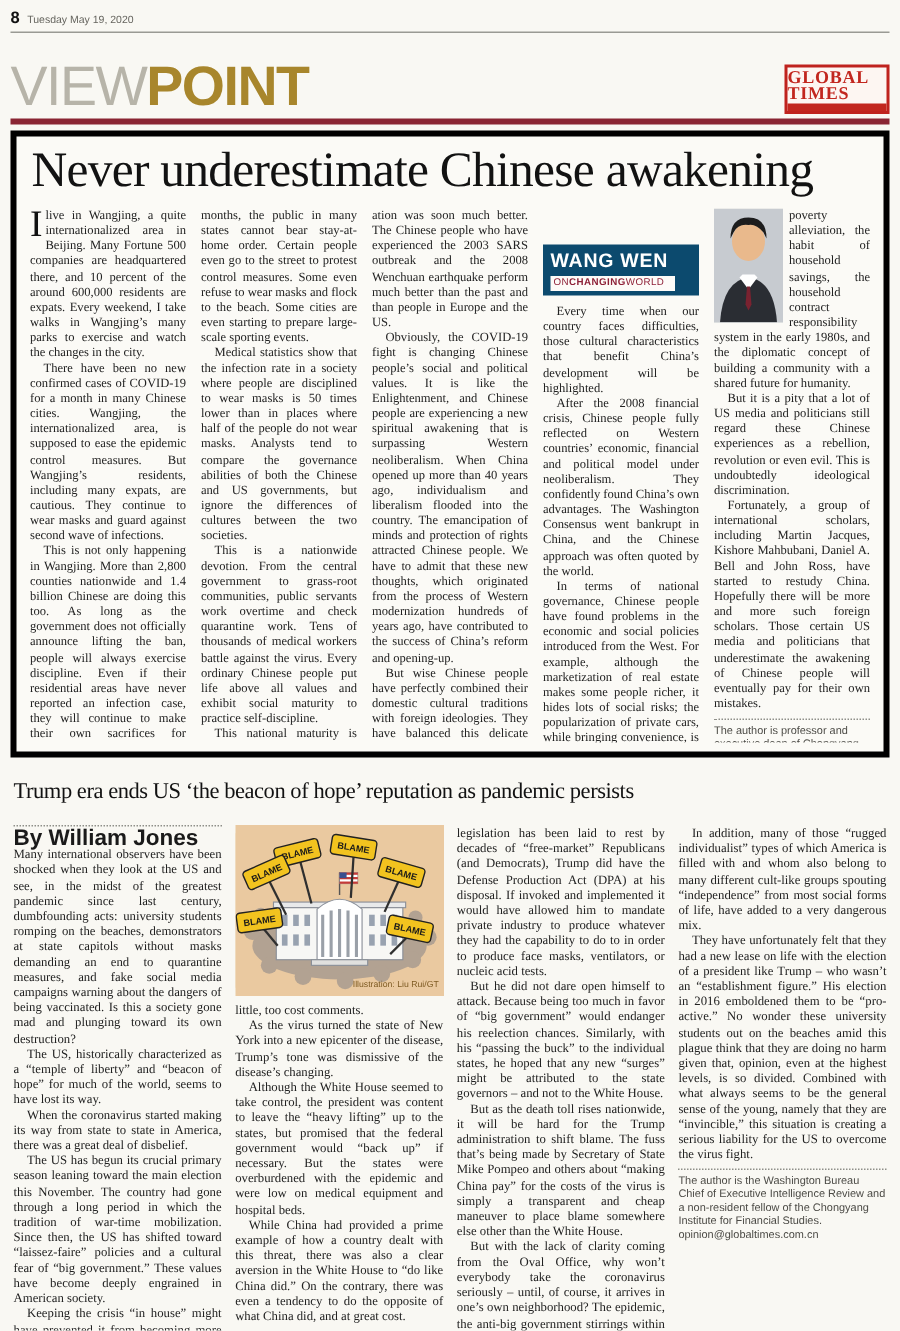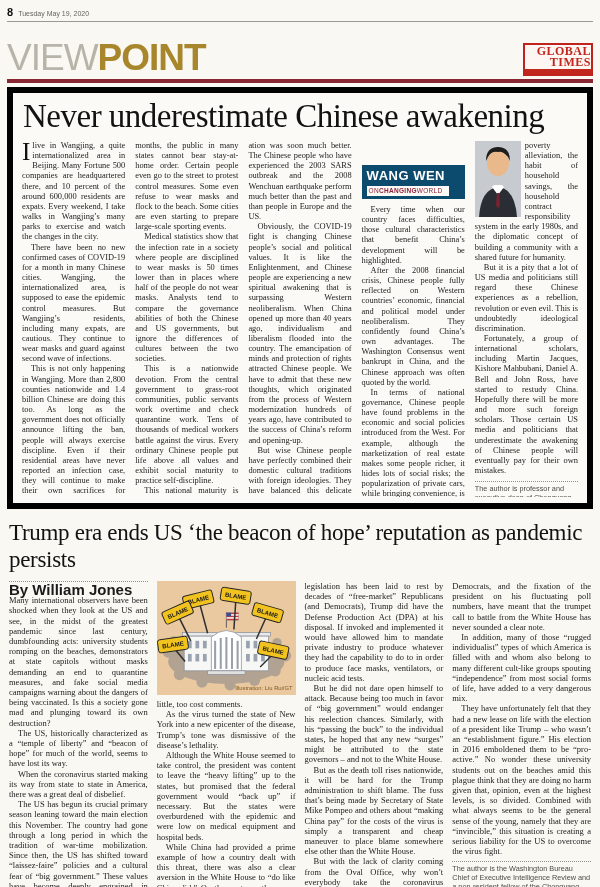--- a/index.html
+++ b/index.html
@@ -13,46 +13,46 @@
 
   
   .tophdr{display:flex;align-items:baseline;gap:5px;border-bottom:1px solid #9a9a94;padding-bottom:3px;}
   .pagenum{font-family:"Liberation Sans",sans-serif;font-weight:bold;font-size:11px;color:#111;}
   .dateline{font-family:"Liberation Sans",sans-serif;font-size:7px;color:#66655f;}
 
   .mastrow{display:flex;justify-content:space-between;align-items:flex-end;margin-top:18px;}
   .masthead{font-family:"Liberation Sans",sans-serif;font-size:37px;line-height:36px;letter-spacing:-1px;}
   .mast-view{color:#b7b4a9;font-weight:400;}
   .mast-point{color:#a8862c;font-weight:700;}
-  .gt-logo{width:66px;border:2px solid #bf231e;background:#fdf6f2;text-align:right;line-height:1;}
+  .gt-logo{width:66px;border:2px solid #bf231e;background:#fdf6f2;text-align:left;line-height:1;}
   .gt-logo .l1,.gt-logo .l2{font-family:"Liberation Serif",serif;font-weight:700;color:#c2271f;font-size:12px;letter-spacing:.5px;}
   .gt-logo .l2{margin-top:-1px;}
   .gt-strip{height:5px;background:#c2271f;margin-top:1px;}
   .maroon-rule{height:4px;background:#8a2533;margin-top:3px;}
 
   
-  .a1box{border:6px solid #000000;background:#fbfaf6;margin-top:4px;padding:4px 9px 6px 9px;}
+  .a1box{border:4px solid #000000;background:#fbfaf6;margin-top:4px;padding:4px 9px 6px 9px;}
   .a1head{font-size:33px;line-height:38px;font-weight:400;color:#121212;letter-spacing:-.5px;margin:0 0 6px 1px;}
   .a1cols{display:flex;gap:10px;height:356px;overflow:hidden;}
   .a1col{flex:1 1 0;text-align:justify;font-size:8.4px;line-height:10.15px;color:#222;}
   .para{margin:0;text-indent:9px;}
   .cont{text-indent:0;}
   .dropcap{float:left;font-size:25px;line-height:20px;padding:1px 2px 0 0;font-weight:400;color:#111;}
 
   .wang-tag{background:#0c4a6e;color:#fff;padding:4px 16px 3px 5px;margin:24px 0 6px 0;}
   .wang-name{font-family:"Liberation Sans",sans-serif;font-weight:700;font-size:13px;letter-spacing:.5px;line-height:14px;}
   .wang-series{background:#fdfbf8;color:#8e2138;font-family:"Liberation Sans",sans-serif;font-size:6.5px;letter-spacing:.3px;margin-top:3px;padding:1px 2px;line-height:8px;}
   .wang-series .bold{font-weight:700;}
 
   .photo-float{float:left;width:46px;height:76px;margin:0 4px 2px 0;background:#c7cbd0;overflow:hidden;}
   .bio-rule{border-top:1px dotted #8f8f89;margin:5px 0 3px 0;}
   .bio{font-family:"Liberation Sans",sans-serif;font-size:7.3px;line-height:8.8px;color:#4c4b46;text-align:left;}
 
   
-  .a2head{font-size:23px;line-height:27px;font-weight:400;color:#121212;letter-spacing:-.3px;margin:10px 2px 0 2px;}
+  .a2head{font-size:15px;line-height:27px;font-weight:400;color:#121212;letter-spacing:-.3px;margin:10px 2px 0 2px;}
   .a2cols{display:flex;gap:9px;height:352px;overflow:hidden;margin-top:8px;padding:0 2px;}
   .a2col{flex:1 1 0;text-align:justify;font-size:8.5px;line-height:10.2px;color:#222;}
   .byline-rule{border-top:1px dotted #8f8f89;margin-bottom:3px;}
   .byline{font-family:"Liberation Sans",sans-serif;font-weight:700;font-size:15px;color:#1a1a1a;margin:0 0 0 0;}
 
   .illo{position:relative;width:100%;height:114px;margin-bottom:4px;background:#eac9a0;}
   .illo svg{display:block;width:100%;height:100%;}
   .illo-cap{position:absolute;right:3px;bottom:2px;font-family:"Liberation Sans",sans-serif;font-size:5.8px;color:#7d5a22;}
 </style>
 </head>
@@ -243,37 +243,36 @@
             <g transform="translate(124,68) rotate(12)">
                 <rect x="-16" y="-7" width="32" height="14" rx="2.5" fill="#f2c31f" stroke="#222"></rect>
                 <text x="0" y="2.6" text-anchor="middle">BLAME</text>
               </g>
           </g>
         </svg>
         <div class="illo-cap">Illustration: Liu Rui/GT</div>
       </div>
       <p class="para cont">little, too cost comments.</p>
       <div>
-          <p class="para">As the virus turned the state of New York into a new epicenter of the disease, Trump’s tone was dismissive of the disease’s lethality.</p>
+          <p class="para">As the virus turned the state of New York into a new epicenter of the disease, Trump’s tone was dismissive of the disease’s changing.</p>
           <p class="para">Although the White House seemed to take control, the president was content to leave the “heavy lifting” up to the states, but promised that the federal government would “back up” if necessary. But the states were overburdened with the epidemic and were low on medical equipment and hospital beds.</p>
           <p class="para">While China had provided a prime example of how a country dealt with this threat, there was also a clear aversion in the White House to “do like China did.” On the contrary, there was even a tendency to do the opposite of what China did, and at great cost.</p>
         </div>
     </div>
 
     <div class="a2col">
       <p class="para cont">legislation has been laid to rest by decades of “free-market” Republicans (and Democrats), Trump did have the Defense Production Act (DPA) at his disposal. If invoked and implemented it would have allowed him to mandate private industry to produce whatever they had the capability to do to in order to produce face masks, ventilators, or nucleic acid tests.</p>
       <div>
           <p class="para">But he did not dare open himself to attack. Because being too much in favor of “big government” would endanger his reelection chances. Similarly, with his “passing the buck” to the individual states, he hoped that any new “surges” might be attributed to the state governors – and not to the White House.</p>
           <p class="para">But as the death toll rises nationwide, it will be hard for the Trump administration to shift blame. The fuss that’s being made by Secretary of State Mike Pompeo and others about “making China pay” for the costs of the virus is simply a transparent and cheap maneuver to place blame somewhere else other than the White House.</p>
           <p class="para">But with the lack of clarity coming from the Oval Office, why won’t everybody take the coronavirus seriously – until, of course, it arrives in one’s own neighborhood? The epidemic, the anti-big government stirrings within the Republican Party, the breakdown of bipartisanship from the never-Trump</p>
         </div>
     </div>
 
     <div class="a2col">
-      <p class="para cont">Democrats, and the fixation of the president on his fluctuating poll numbers, have meant that the trumpet call to battle from the White House has never sounded a clear note.</p>
       <div>
           <p class="para">In addition, many of those “rugged individualist” types of which America is filled with and whom also belong to many different cult-like groups spouting “independence” from most social forms of life, have added to a very dangerous mix.</p>
           <p class="para">They have unfortunately felt that they had a new lease on life with the election of a president like Trump – who wasn’t an “establishment figure.” His election in 2016 emboldened them to be “pro-active.” No wonder these university students out on the beaches amid this plague think that they are doing no harm given that, opinion, even at the highest levels, is so divided. Combined with what always seems to be the general sense of the young, namely that they are “invincible,” this situation is creating a serious liability for the US to overcome the virus fight.</p>
         </div>
       <div class="bio-rule"></div>
       <div class="bio">The author is the Washington Bureau Chief of Executive Intelligence Review and a non-resident fellow of the Chongyang Institute for Financial Studies. opinion@globaltimes.com.cn</div>
 
     </div>
 
   </div>

